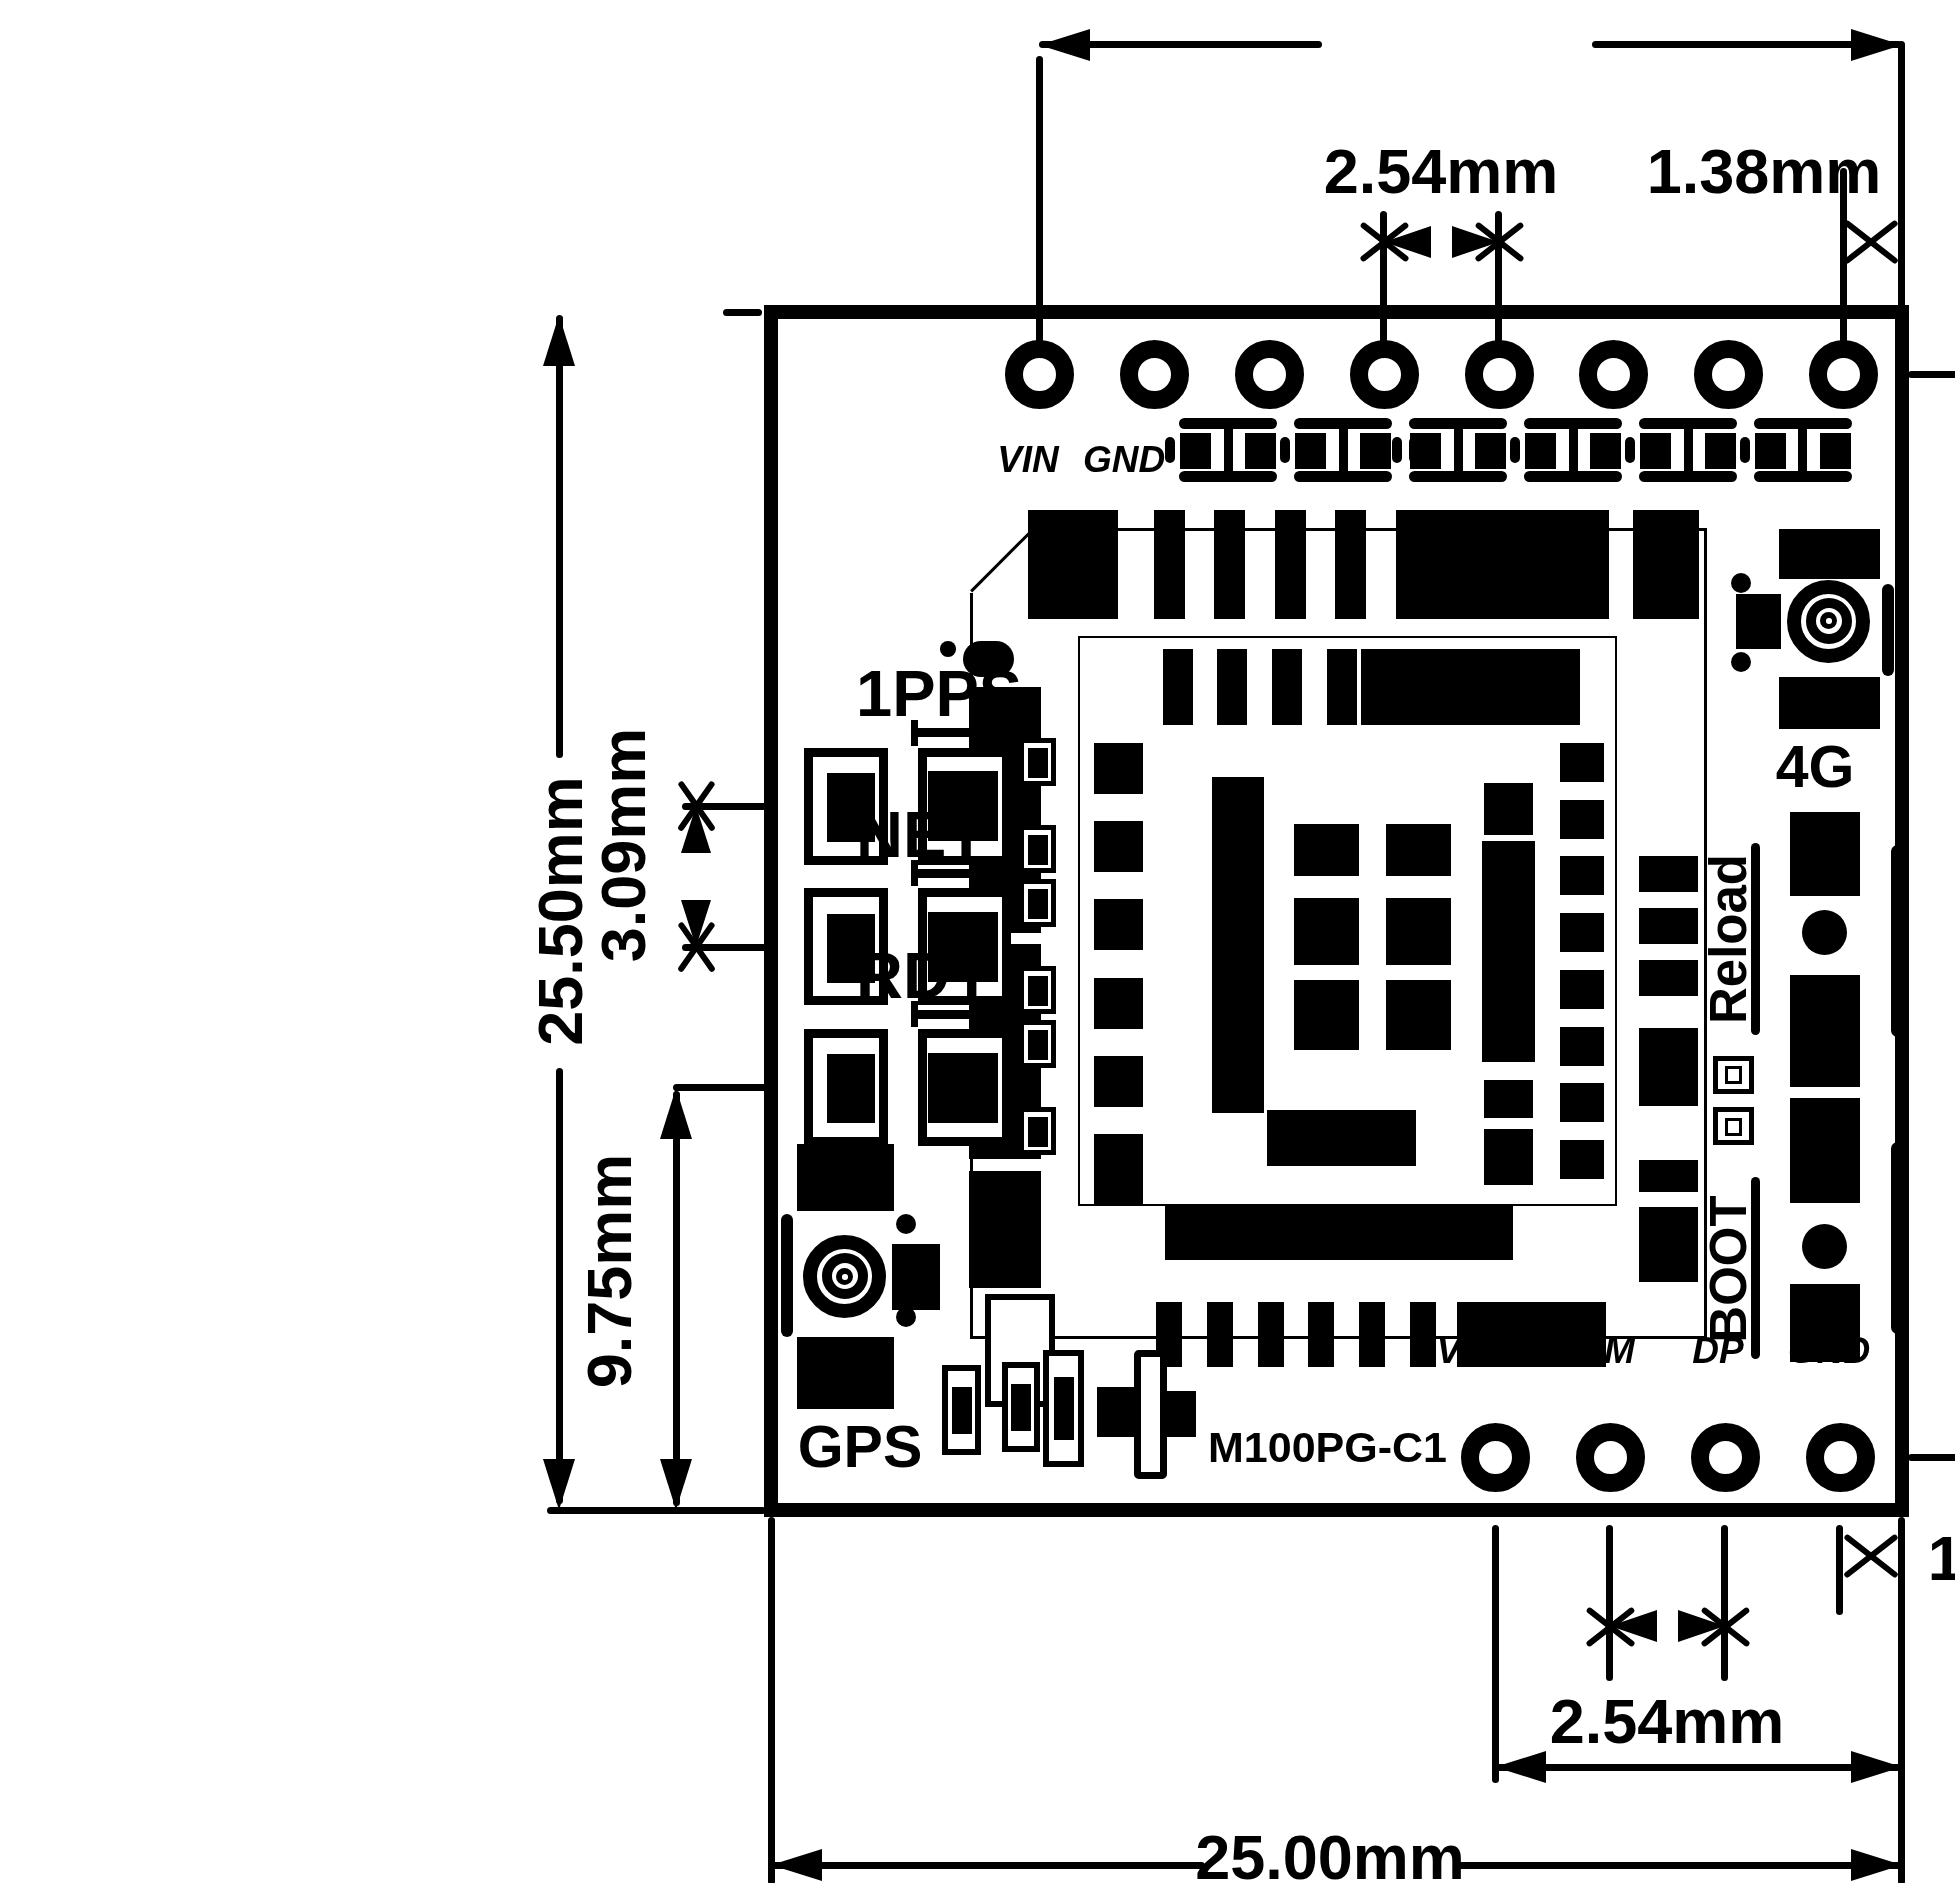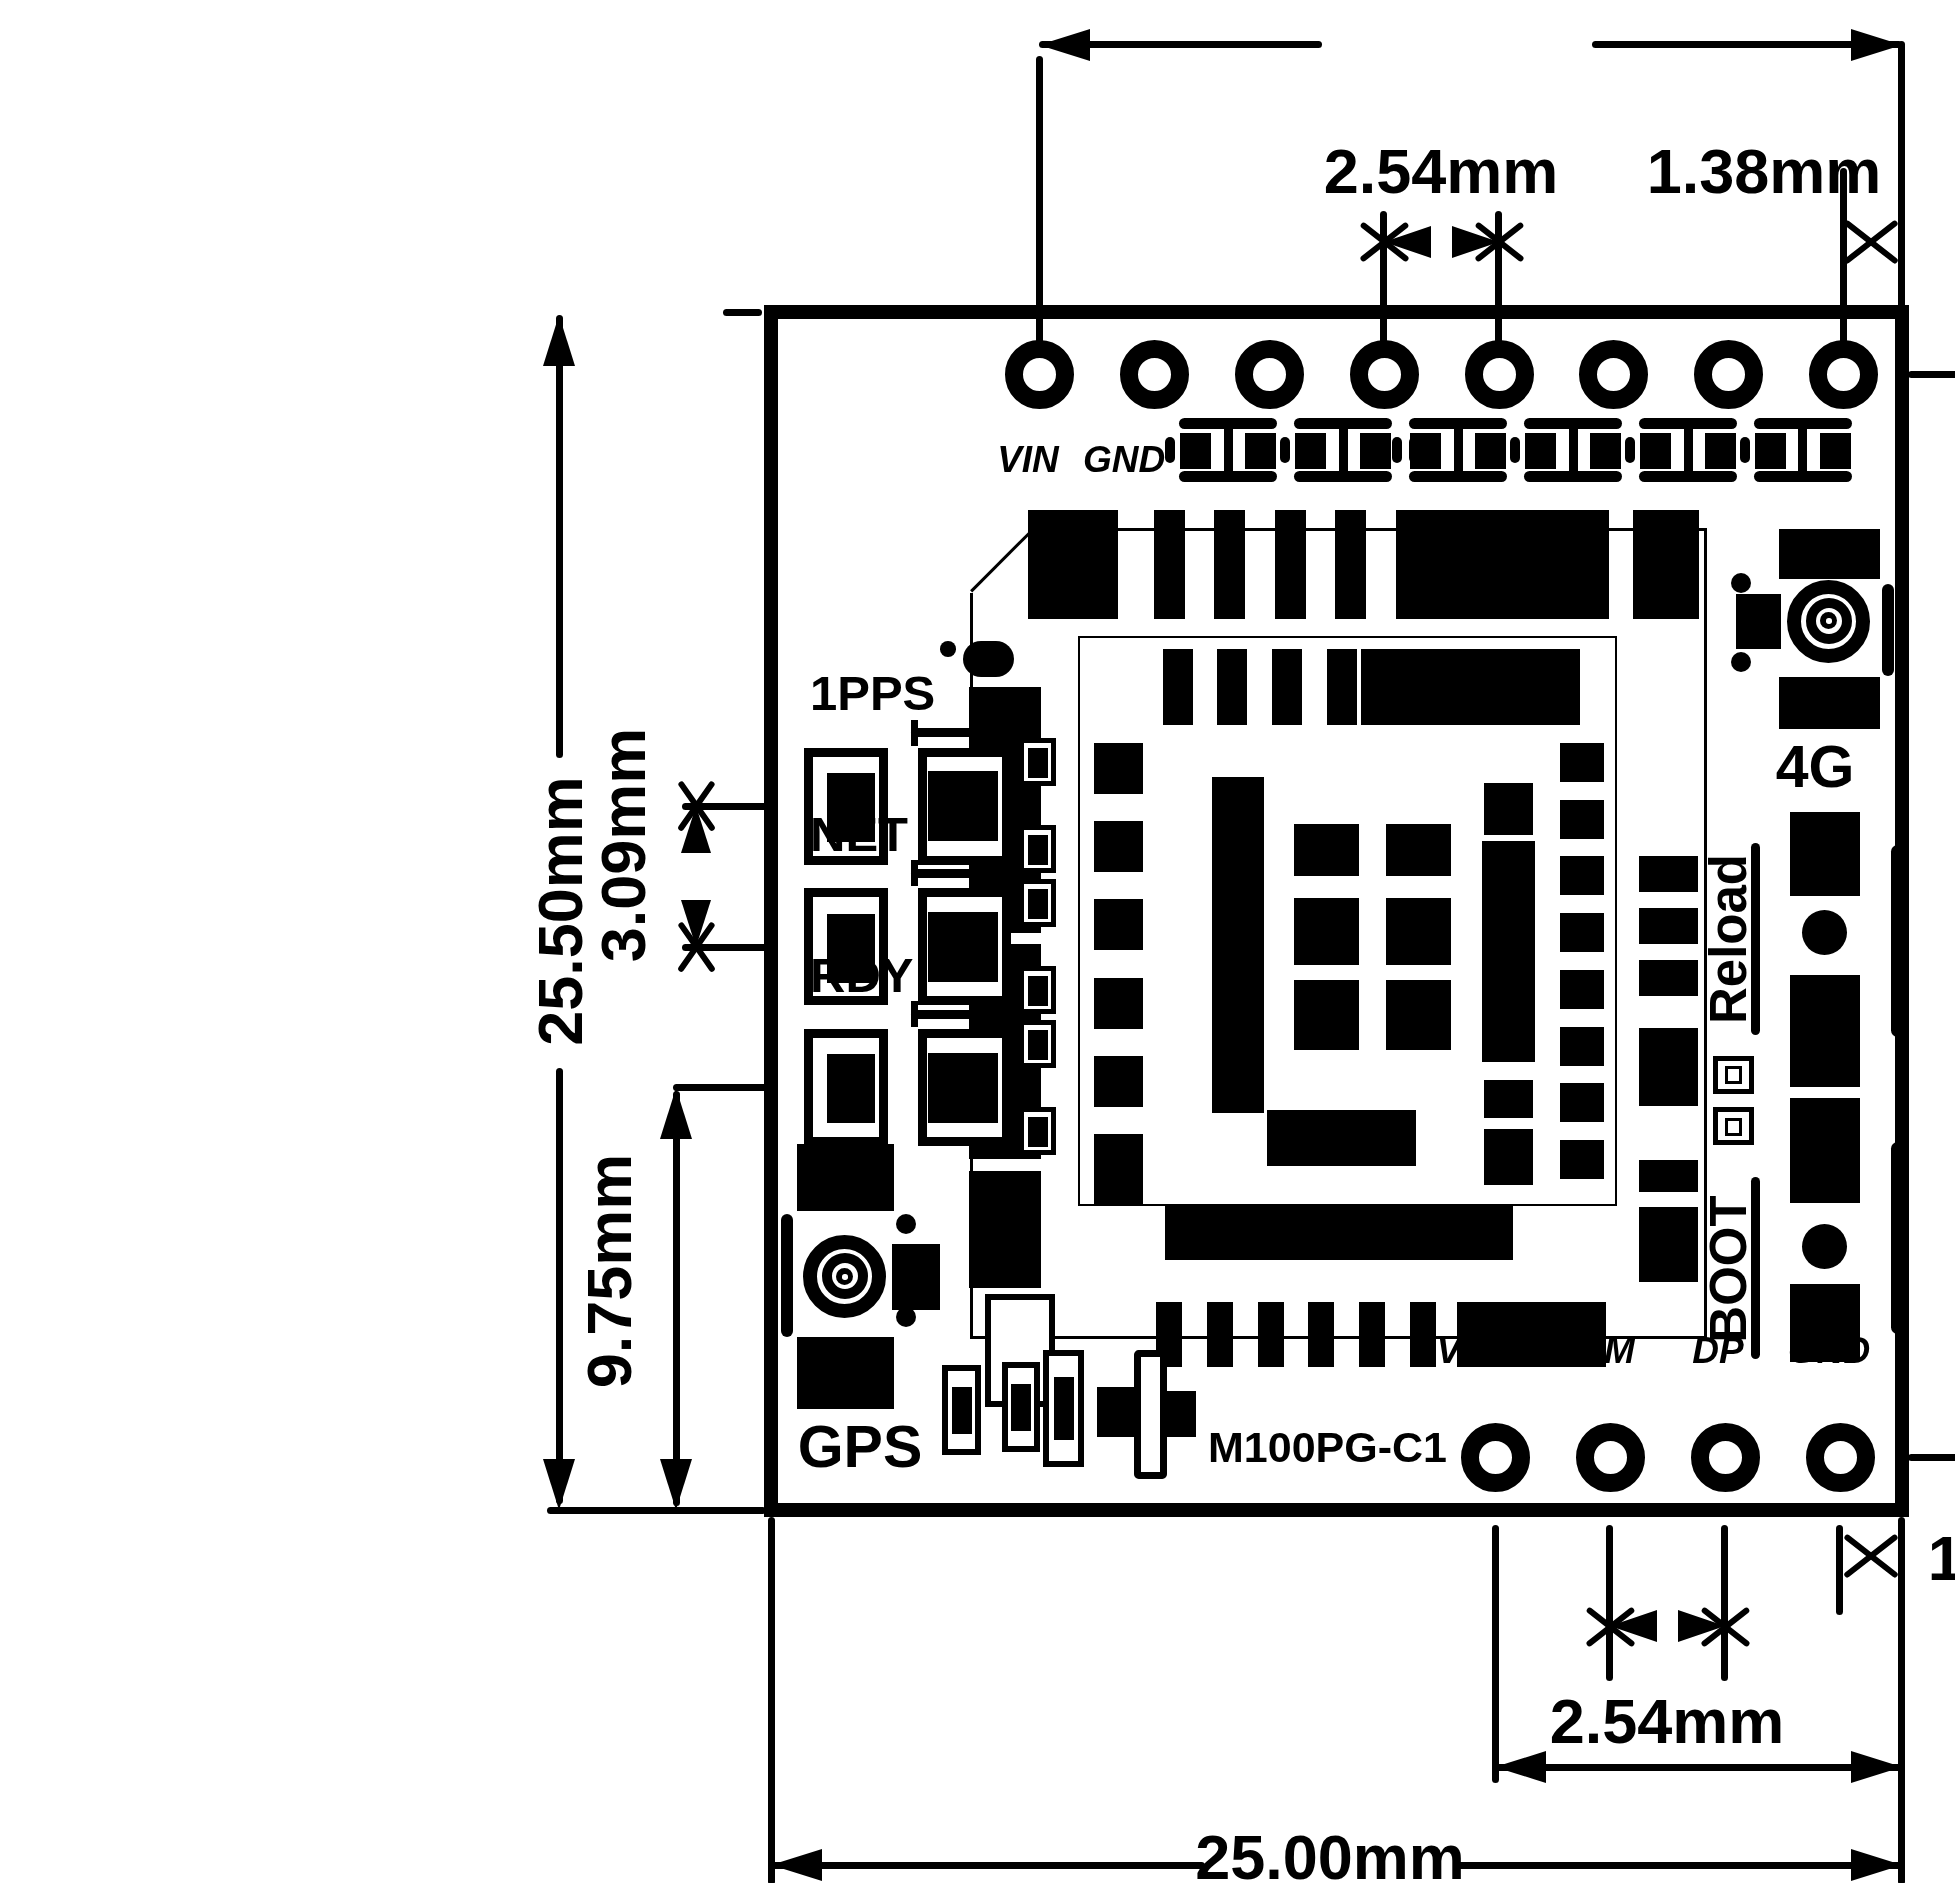--- a/index.html
+++ b/index.html
@@ -7,21 +7,21 @@
           font-family:"Liberation Sans",sans-serif;font-weight:bold;color:#000;}
   .f{position:absolute;background:#000;}
   .o{position:absolute;background:#fff;border:6.3px solid #000;box-sizing:border-box;}
   .pad{position:absolute;box-sizing:border-box;width:69px;height:69px;border:18px solid #000;border-radius:50%;background:#fff;}
   .ctr{position:absolute;transform:translate(-50%,-50%);white-space:nowrap;line-height:1;}
   .lbl{position:absolute;transform:translateY(-50%);white-space:nowrap;line-height:1;}
   .rot{position:absolute;transform:translate(-50%,-50%) rotate(-90deg);white-space:nowrap;line-height:1;}
   .tri{position:absolute;width:0;height:0;}
   .xb{position:absolute;height:6.3px;border-radius:3.1px;background:#000;}
   .t160{font-size:63px;} .t150{font-size:59px;} .t130{font-size:51px;}
-  .t125{font-size:49px;} .t110{font-size:43px;} .t95{font-size:37px;font-style:italic;}
+  .t125{font-size:65px;margin-left:46px;} .t110{font-size:43px;} .t95{font-size:37px;font-style:italic;}
   .rnd{border-radius:391px;}
 </style>
 </head>
 <body>
 
 <div id="canvas">
 
   <div class="o" style="left:764px;top:305px;width:1145px;height:1212px;border-width:14px;"></div>
 
   <div class="pad" style="left:1005px;top:340px;"></div>

